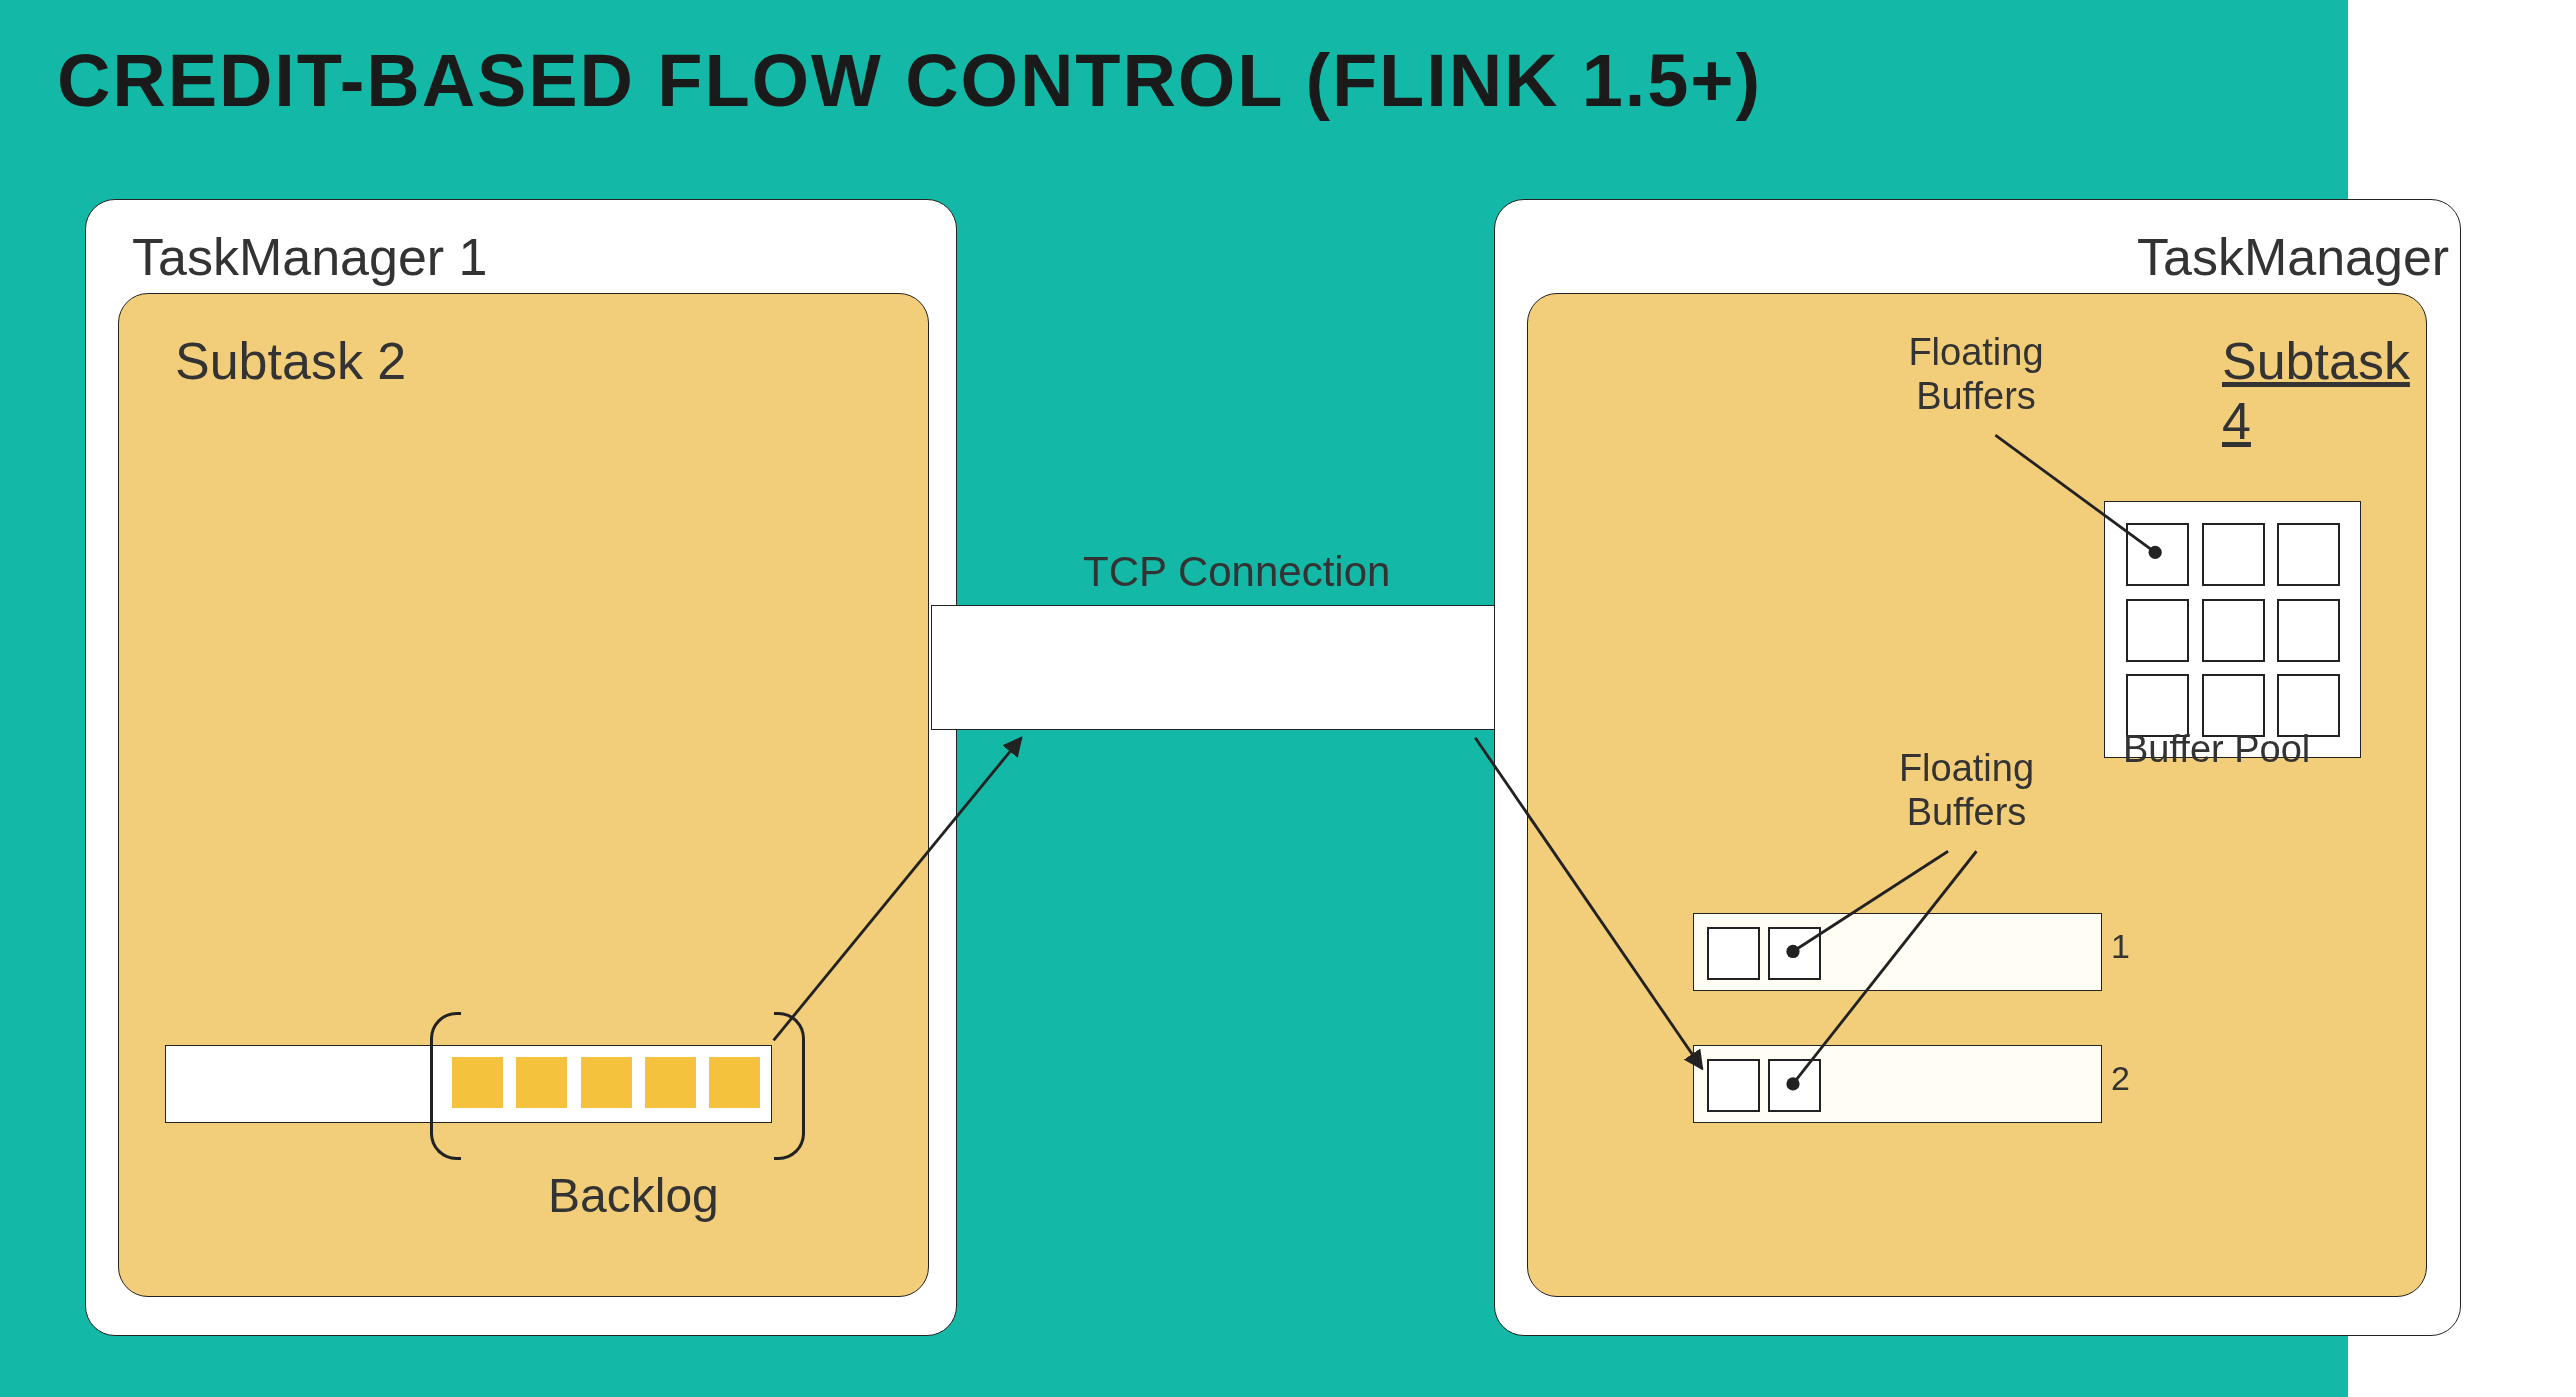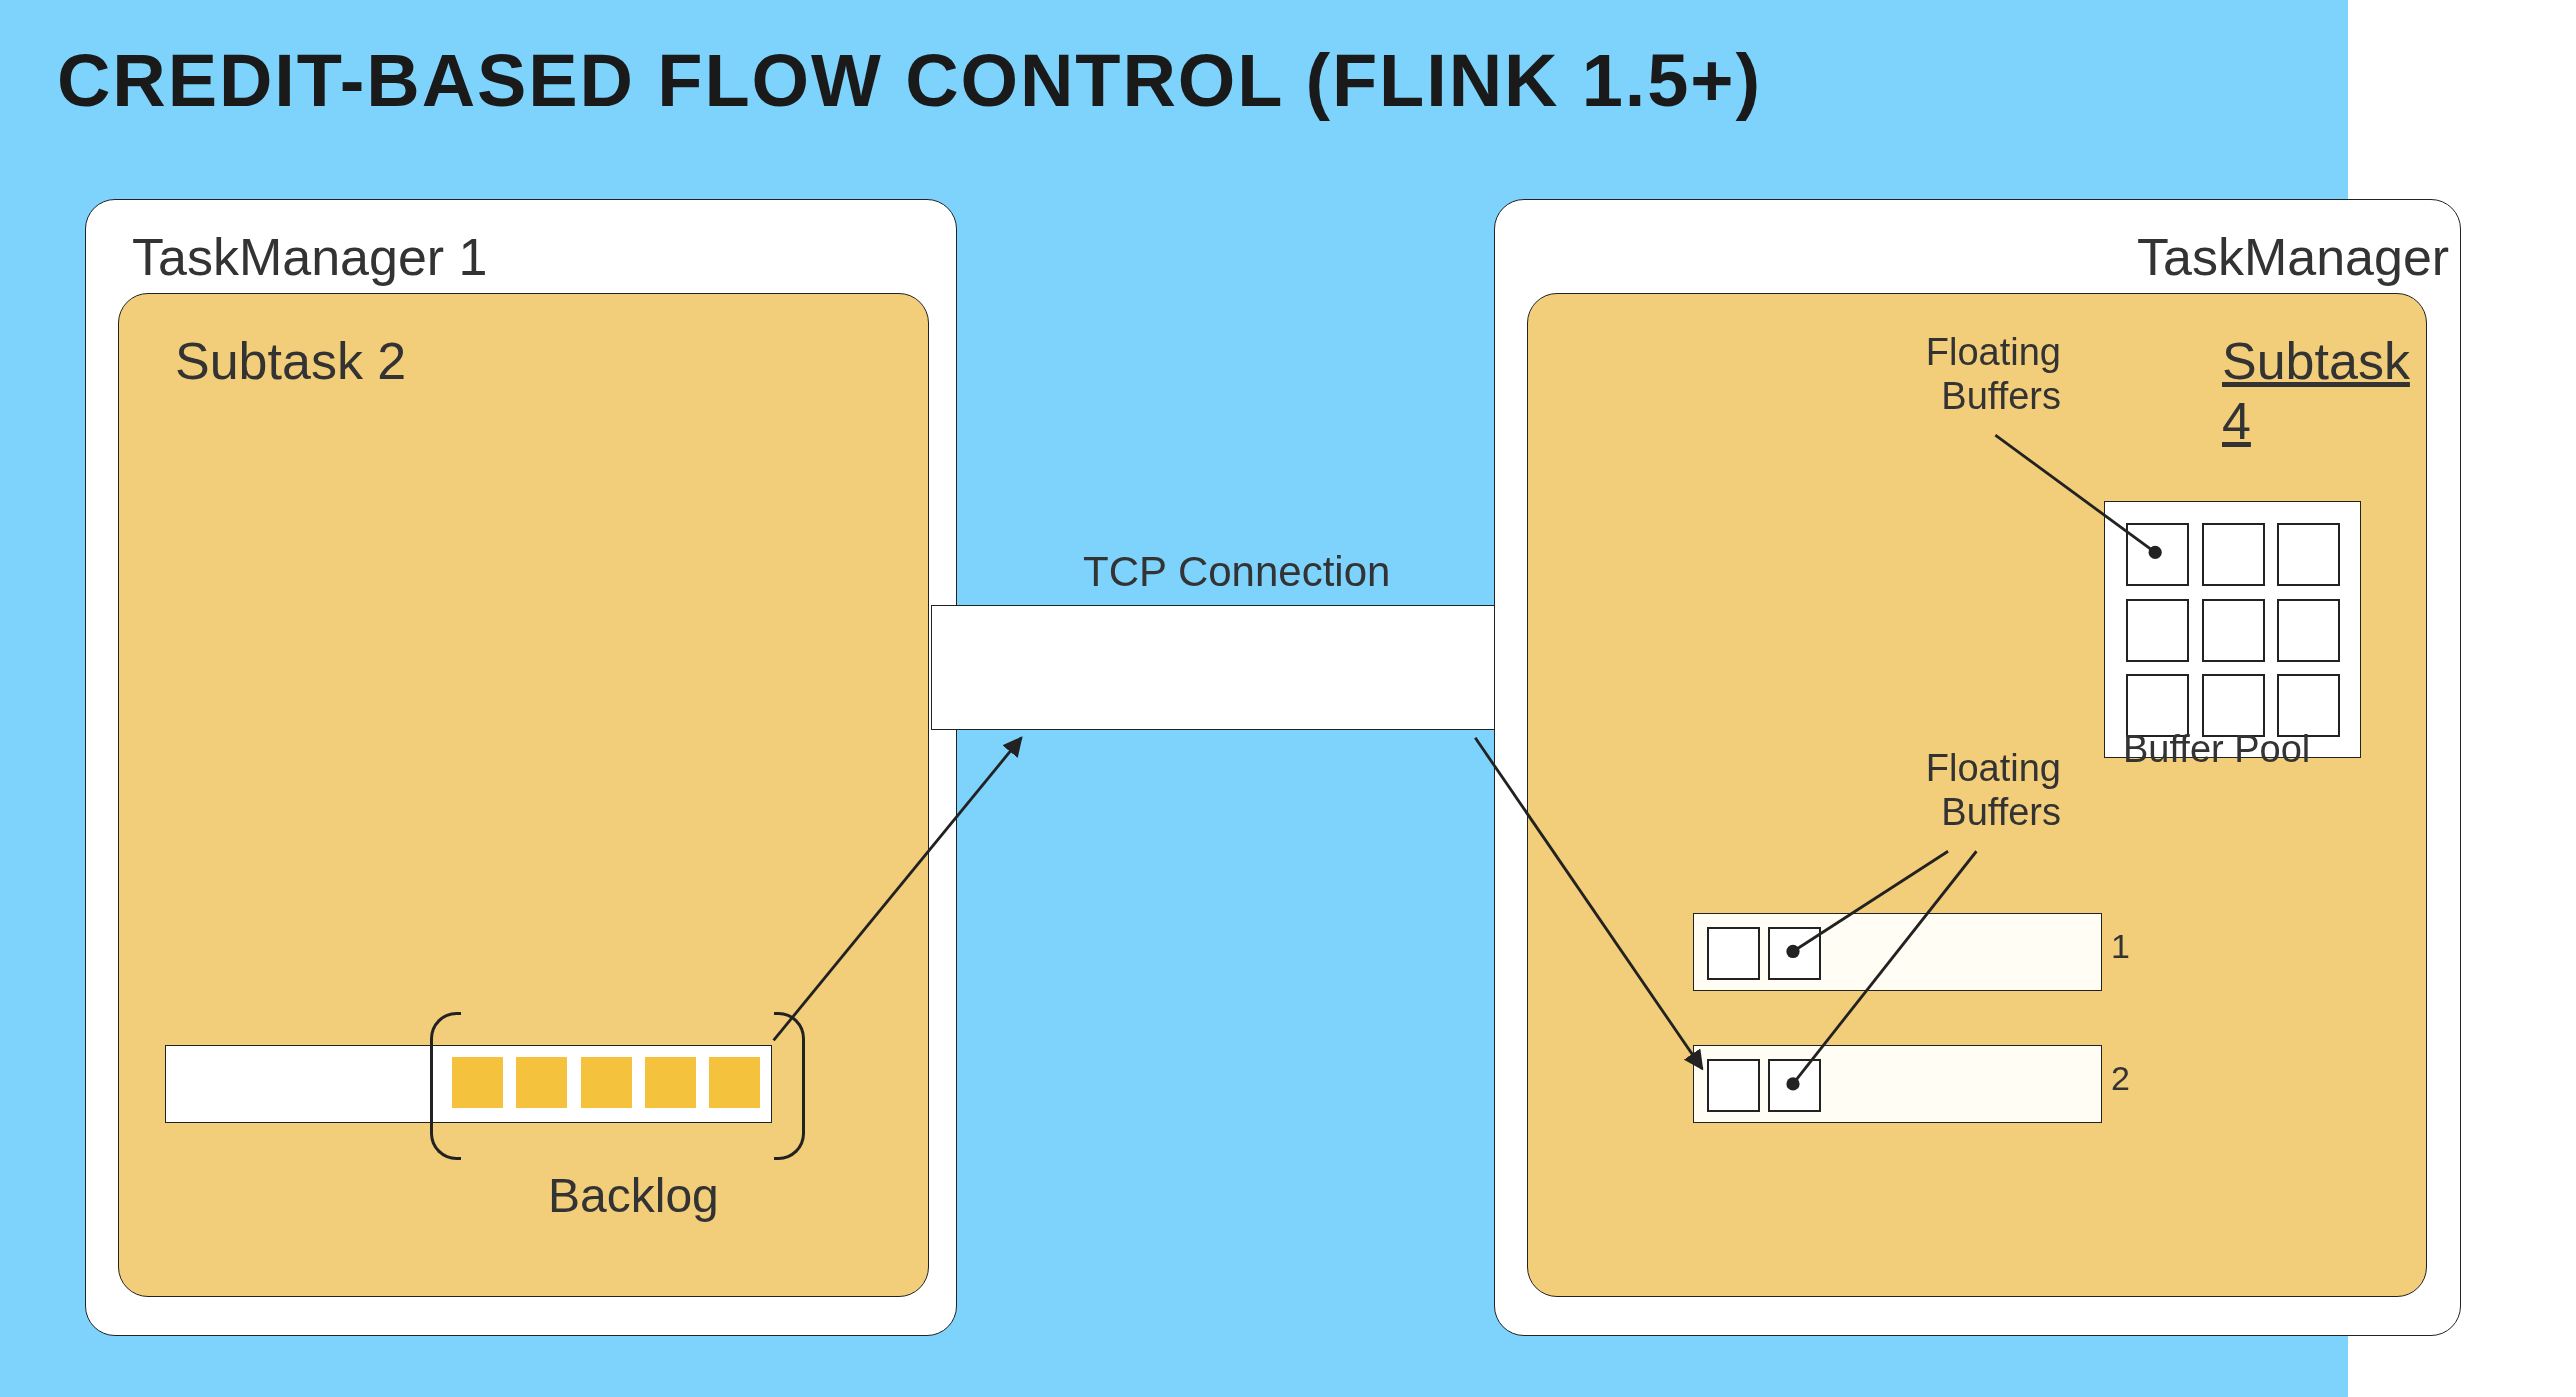--- a/index.html
+++ b/index.html
@@ -6,21 +6,21 @@
     margin: 0;
     padding: 0;
     background: #ffffff;
     font-family: "Avenir Next", "Helvetica Neue", Helvetica, Arial, sans-serif;
     color: #333;
   }
   .stage {
     position: relative;
     width: 2348px;
     height: 1398px;
-    background: #7dd3fc;
+    background: #14b8a6;
   }
   .title {
     position: absolute;
     left: 57px;
     top: 38px;
     font-size: 74px;
     font-weight: 800;
     letter-spacing: 1.9px;
     color: #1a1a1a;
   }
@@ -92,21 +92,21 @@
     font-size: 42px;
     color: #333;
   }
 
   
   .label {
     position: absolute;
     font-size: 38px;
     color: #333;
     line-height: 1.15;
-    text-align: right;
+    text-align: center;
   }
   .bufpool {
     position: absolute;
     background: #ffffff;
     border: 1.9px solid #222;
   }
   .bufpool-cell {
     position: absolute;
     background: #ffffff;
     border: 2.8px solid #222;

